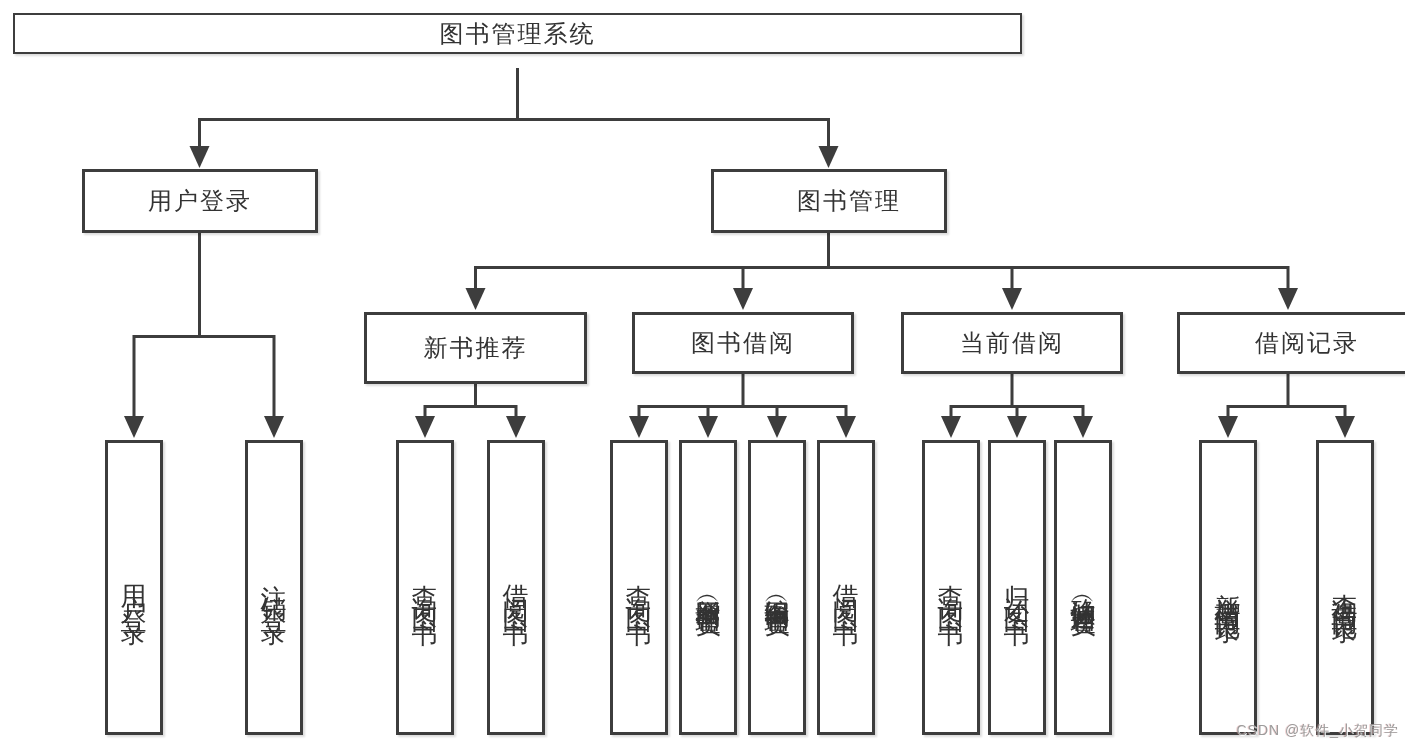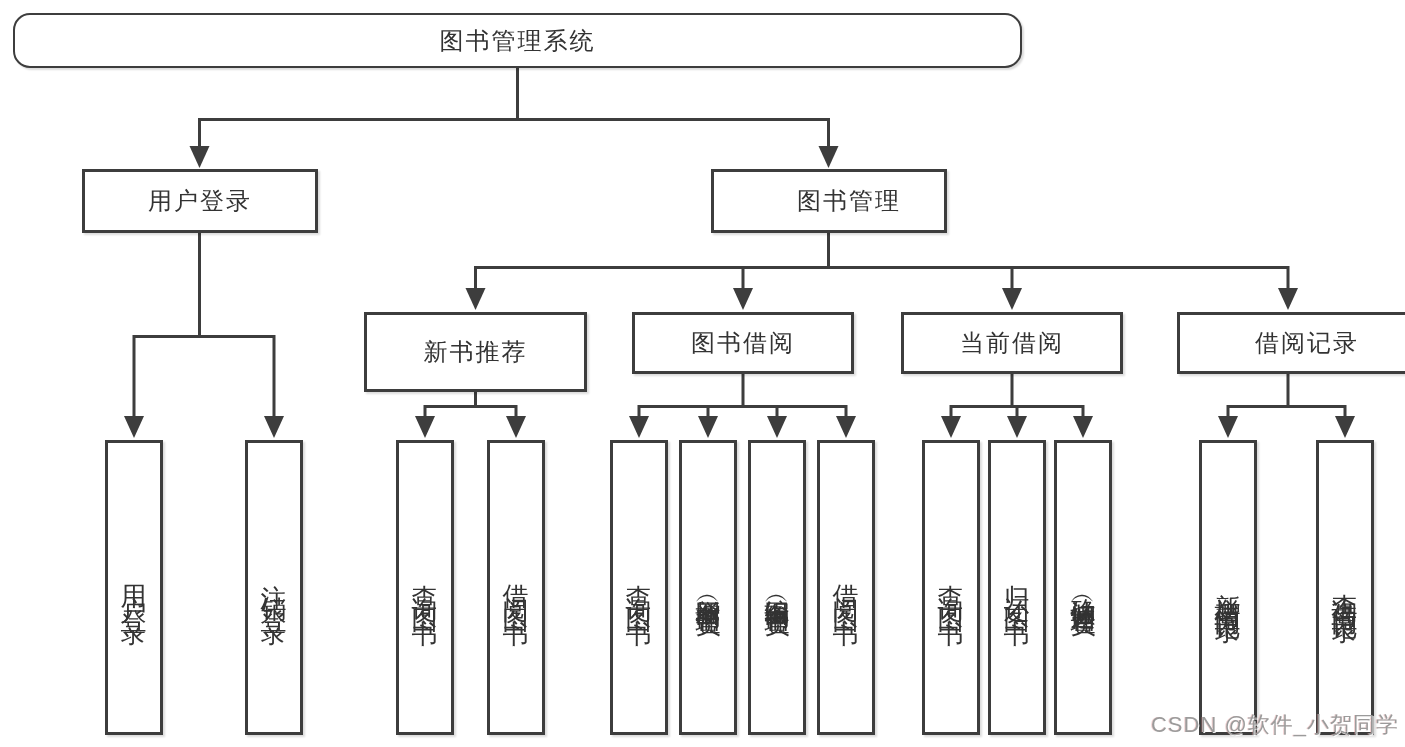--- a/index.html
+++ b/index.html
@@ -20,21 +20,21 @@
     writing-mode:vertical-rl; text-orientation:mixed;
     font-size:26px; letter-spacing:12px; line-height:1;
   }
   .leaf.mid span  { letter-spacing:5px; }
   .leaf.tight span { font-size:25px; letter-spacing:2px; }
   svg.connectors { position:absolute; left:0; top:0; z-index:1; pointer-events:none; }
   svg.connectors path { stroke:#3d3d3d; stroke-width:3; fill:none; }
   svg.connectors polygon { fill:#3d3d3d; stroke:none; }
   .watermark {
     position:absolute; right:6px; bottom:7px; z-index:3;
-    font-size:22px; color:#9b9b9b; letter-spacing:1px; white-space:nowrap;
+    font-size:14px; color:#9b9b9b; letter-spacing:1px; white-space:nowrap;
     text-shadow:1px 1px 0 rgba(255,255,255,0.9), -1px 0 0 rgba(219,136,136,0.38);
   }
 </style>
 </head>
 <body>
 
 <div class="canvas">
 
   <svg class="connectors" width="1405" height="747" aria-hidden="true">
 
@@ -65,32 +65,32 @@
     <path d="M1012 374 V406.5 M951 406.5 H1083 M951 405 V420 M1017 405 V420 M1083 405 V420"></path>
     <polygon points="941,416 961,416 951,438"></polygon>
     <polygon points="1007,416 1027,416 1017,438"></polygon>
     <polygon points="1073,416 1093,416 1083,438"></polygon>
 
     <path d="M1288 374 V406.5 M1228 406.5 H1345 M1228 405 V420 M1345 405 V420"></path>
     <polygon points="1218,416 1238,416 1228,438"></polygon>
     <polygon points="1335,416 1355,416 1345,438"></polygon>
   </svg>
 
-  <div class="box root-box hnode" style="left:13px; top:13px; width:1009px; height:55px;border-radius:17px;">
+  <div class="box root-box hnode" style="left:13px; top:13px; width:1009px; height:41px;">
     <span>图书管理系统</span>
   </div>
 
   <div class="box hnode" style="left:82px; top:169px; width:236px; height:64px;">
     <span>用户登录</span>
   </div>
   <div class="box hnode" style="left:711px; top:169px; width:236px; height:64px;padding-left:40px;">
     <span>图书管理</span>
   </div>
 
-  <div class="box hnode" style="left:364px; top:312px; width:223px; height:80px;">
+  <div class="box hnode" style="left:364px; top:312px; width:223px; height:72px;">
     <span>新书推荐</span>
   </div>
   <div class="box hnode" style="left:632px; top:312px; width:222px; height:62px;text-align:right;">
     <span>图书借阅</span>
   </div>
   <div class="box hnode" style="left:901px; top:312px; width:222px; height:62px;">
     <span>当前借阅</span>
   </div>
   <div class="box hnode" style="left:1177px; top:312px; width:260px; height:62px;">
     <span>借阅记录</span>

